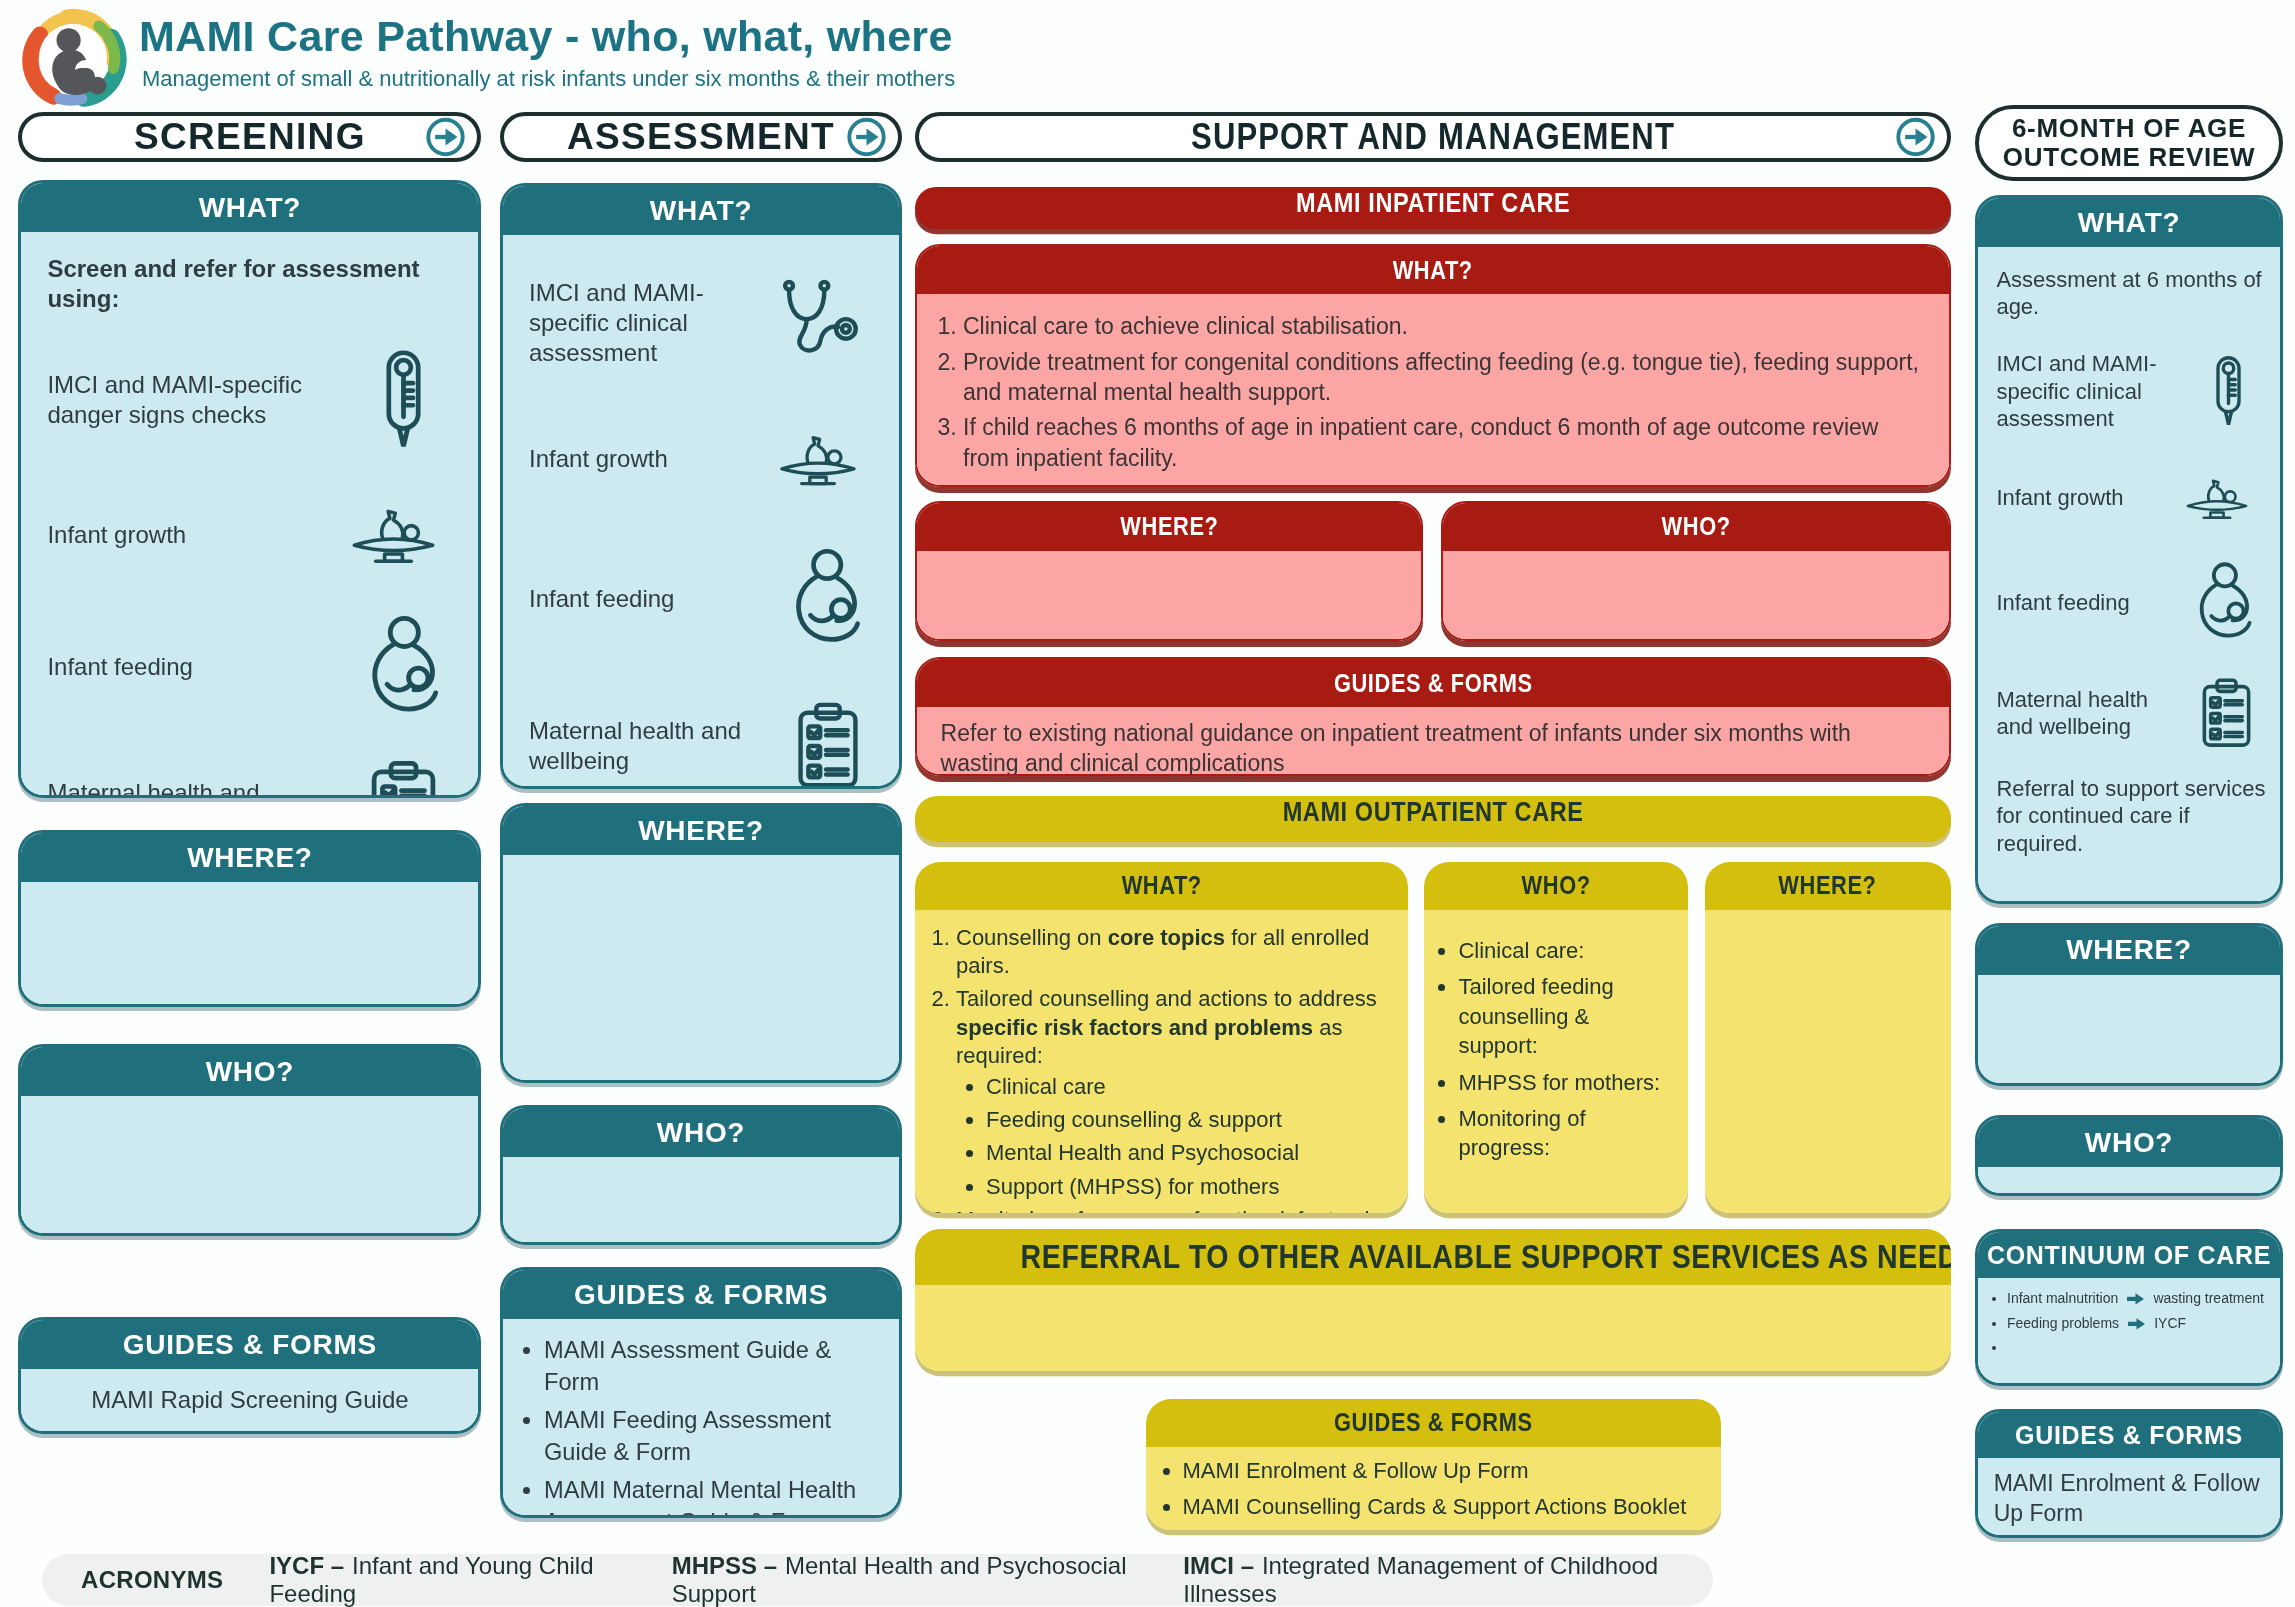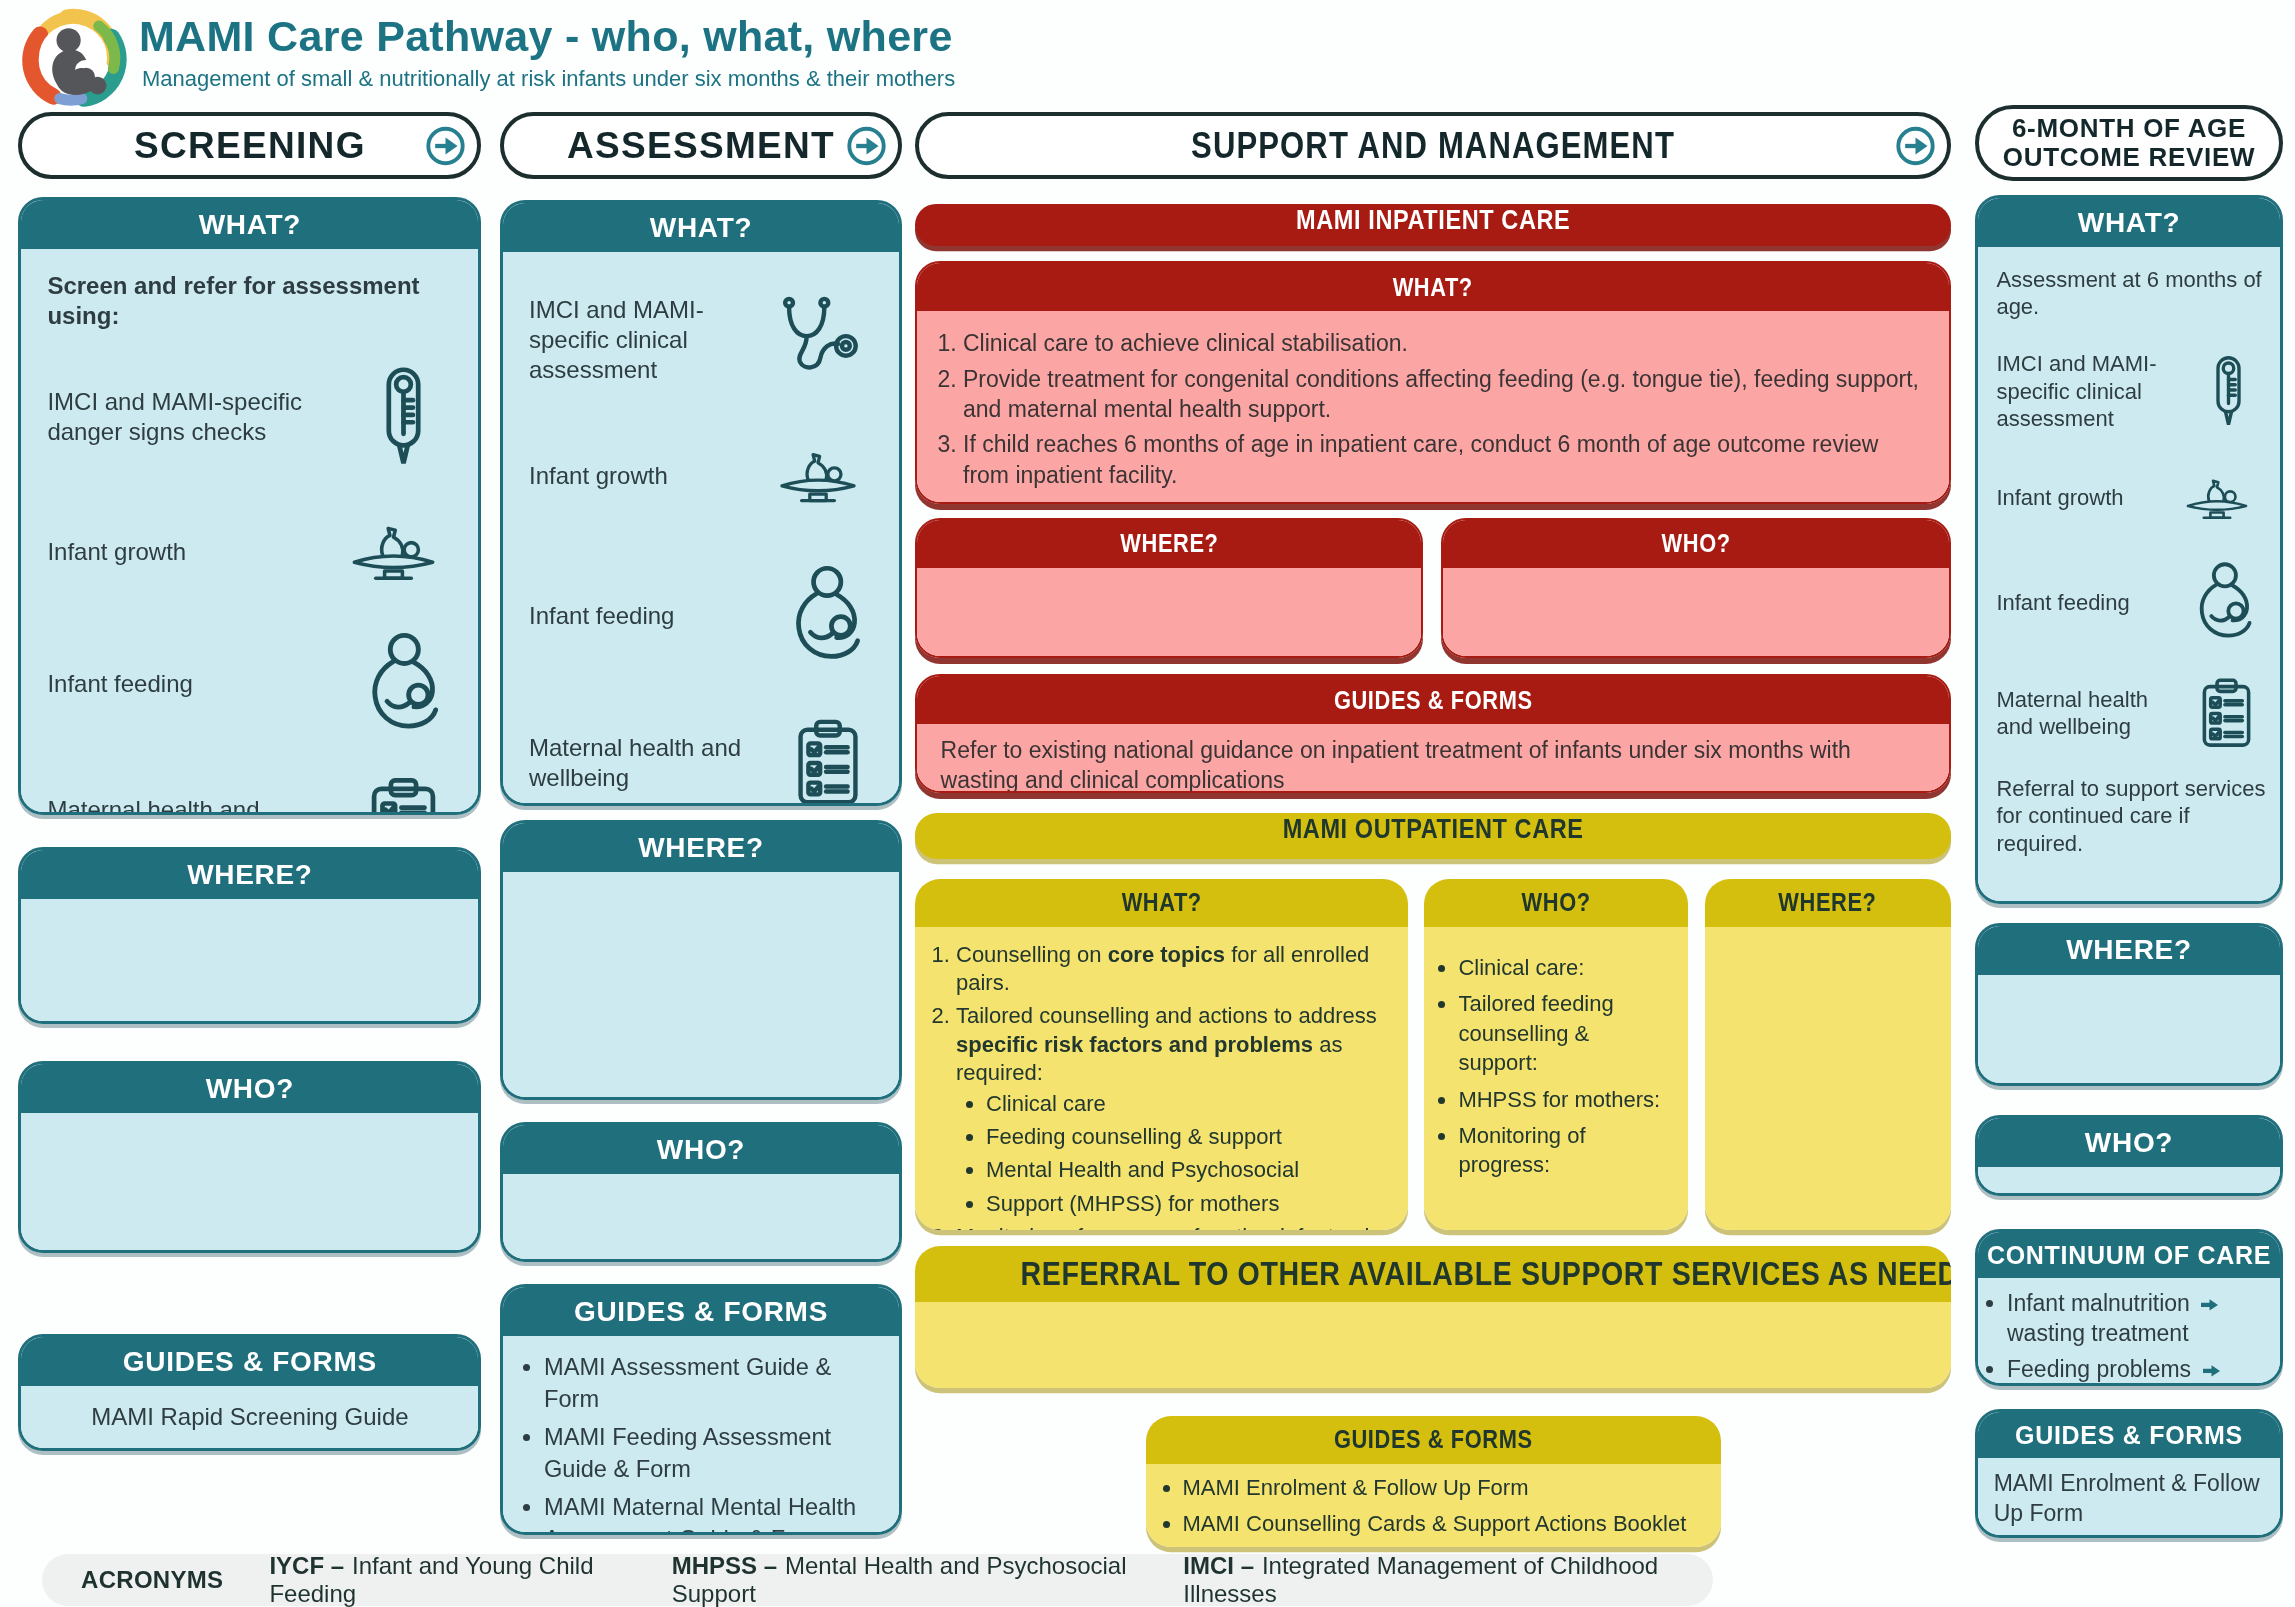--- a/index.html
+++ b/index.html
@@ -12,21 +12,21 @@
   #main-subtitle{position:absolute;left:142px;top:66px;font-size:22px;color:#1b7383;}
 
   
   .col{position:absolute;top:112px;}
   #col-screening{left:18.4px;width:463px;}
   #col-assessment{left:500px;width:402px;}
   #col-support{left:915px;width:1036px;}
   #col-outcome{left:1975px;top:105px;width:308px;}
 
   
-  .pill{position:relative;height:67px;border:4.6px solid #1c2e2e;border-radius:46px;background:#fff;
+  .pill{position:relative;height:50px;border:4.6px solid #1c2e2e;border-radius:46px;background:#fff;
         display:flex;align-items:center;justify-content:center;font-weight:bold;font-size:37px;
         color:#14282c;letter-spacing:1.3px;box-sizing:border-box;}
   .pill .arrow-btn{position:absolute;right:10.5px;top:50%;transform:translateY(-50%);width:43px;height:43px;}
   .pill2{height:76px;font-size:26px;line-height:1.12;letter-spacing:0.7px;text-align:center;flex-direction:column;}
 
   
   .box{display:flex;flex-direction:column;border-radius:25px;overflow:hidden;box-sizing:border-box;}
   .box-header{flex:0 0 auto;text-align:center;font-weight:bold;font-size:28px;padding:8.5px 5.2px;color:#fff;letter-spacing:0.7px;}
   .box-body{flex:1 1 auto;}
 
@@ -418,21 +418,21 @@
     </div>
 
     <div class="box teal" style="height:81px;margin-top:29.5px">
       <div class="box-header">WHO?</div>
       <div class="box-body"></div>
     </div>
 
     <div class="box teal" style="height:157px;margin-top:33px">
       <div class="box-header" style="font-size:25px">CONTINUUM OF CARE</div>
       <div class="box-body">
-        <ul class="dots" style="font-size:23px;padding:10.5px 6.6px 6.6px 29px;line-height:1.3">
+        <ul class="dots" style="font-size:14px;padding:10.5px 6.6px 6.6px 29px;line-height:1.3">
           <li><span>Infant malnutrition</span>
             <svg class="cont-arrow" width="17" height="11.8" viewBox="0 0 24 16">
                 <use href="#ic-arrow-right"></use>
               </svg>
             <span>wasting treatment</span></li>
           <li><span>Feeding problems</span>
             <svg class="cont-arrow" width="17" height="11.8" viewBox="0 0 24 16">
                 <use href="#ic-arrow-right"></use>
               </svg>
             <span>IYCF</span></li>

